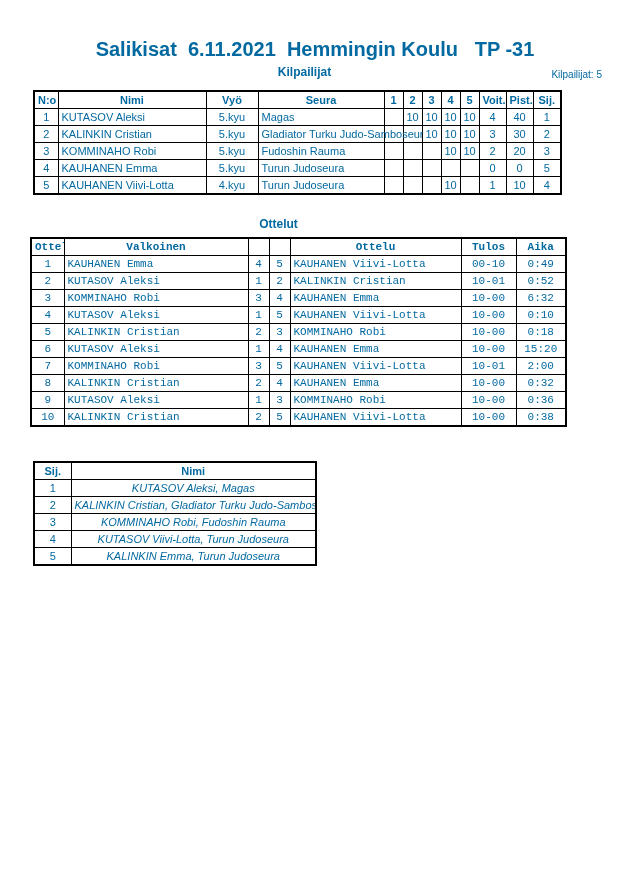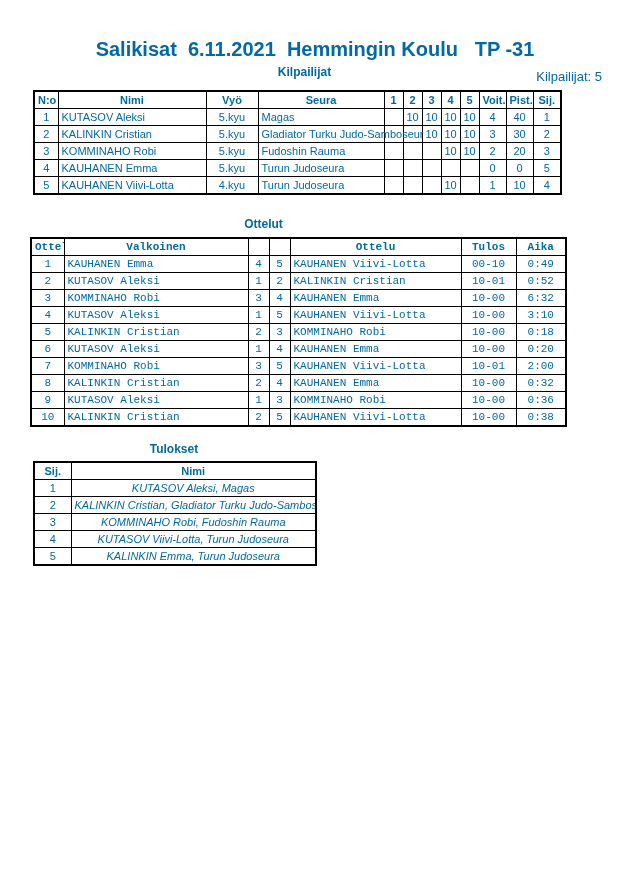--- a/index.html
+++ b/index.html
@@ -2,23 +2,23 @@
 <html><head>
 <meta charset="utf-8">
 <style>
   html,body{margin:0;padding:0;background:#ffffff;}
   .page{position:relative;width:630px;height:891px;background:#ffffff;color:#0369a1;
         font-family:"Liberation Sans",sans-serif;overflow:hidden;}
   .title{position:absolute;top:38px;left:0;width:630px;text-align:center;
          font-size:20px;font-weight:bold;white-space:pre;}
   .h-competitors{position:absolute;top:65px;left:0;width:527px;text-align:center;
          font-size:12px;font-weight:bold;margin-left:41px;}
-  .count{position:absolute;top:69px;right:28px;font-size:13px;}
+  .count{position:absolute;top:69px;right:28px;font-size:10px;}
   .h-matches{position:absolute;top:217px;left:0;width:527px;text-align:center;
-         font-size:12px;font-weight:bold;}
+         font-size:12px;font-weight:bold;padding-left:15px;}
   .h-results{position:absolute;top:442px;left:33px;width:282px;text-align:center;
          font-size:12px;font-weight:bold;}
   table.tbl{position:absolute;border-collapse:collapse;table-layout:fixed;
          font-size:11px;border:2px solid #000;background:#fff;}
   .tbl th,.tbl td{border:1px solid #000;padding:0 3px;height:16px;
          white-space:nowrap;overflow:hidden;text-align:center;font-weight:normal;}
   .tbl th{font-weight:bold;}
   .t1{left:33px;top:90px;width:527px;}
   .t1 td:nth-child(2),.t1 td:nth-child(4){text-align:left;}
   .t1 td:nth-child(4){overflow:visible;}
@@ -192,39 +192,39 @@
           <td>10-00</td>
           <td>6:32</td>
         </tr>
         <tr>
           <td>4</td>
           <td>KUTASOV Aleksi</td>
           <td>1</td>
           <td>5</td>
           <td>KAUHANEN Viivi-Lotta</td>
           <td>10-00</td>
-          <td>3:10</td>
+          <td>0:10</td>
         </tr>
         <tr>
           <td>5</td>
           <td>KALINKIN Cristian</td>
           <td>2</td>
           <td>3</td>
           <td>KOMMINAHO Robi</td>
           <td>10-00</td>
           <td>0:18</td>
         </tr>
         <tr>
           <td>6</td>
           <td>KUTASOV Aleksi</td>
           <td>1</td>
           <td>4</td>
           <td>KAUHANEN Emma</td>
           <td>10-00</td>
-          <td>0:20</td>
+          <td>15:20</td>
         </tr>
         <tr>
           <td>7</td>
           <td>KOMMINAHO Robi</td>
           <td>3</td>
           <td>5</td>
           <td>KAUHANEN Viivi-Lotta</td>
           <td>10-01</td>
           <td>2:00</td>
         </tr>
@@ -251,21 +251,20 @@
           <td>KALINKIN Cristian</td>
           <td>2</td>
           <td>5</td>
           <td>KAUHANEN Viivi-Lotta</td>
           <td>10-00</td>
           <td>0:38</td>
         </tr>
       </tbody>
   </table>
 
-  <div class="h-results">Tulokset</div>
 
   <table class="tbl t3">
     <colgroup>
       <col style="width:37px">
         <col style="width:245px">
     </colgroup>
     <thead>
       <tr>
         <th>Sij.</th>
         <th>Nimi</th>

